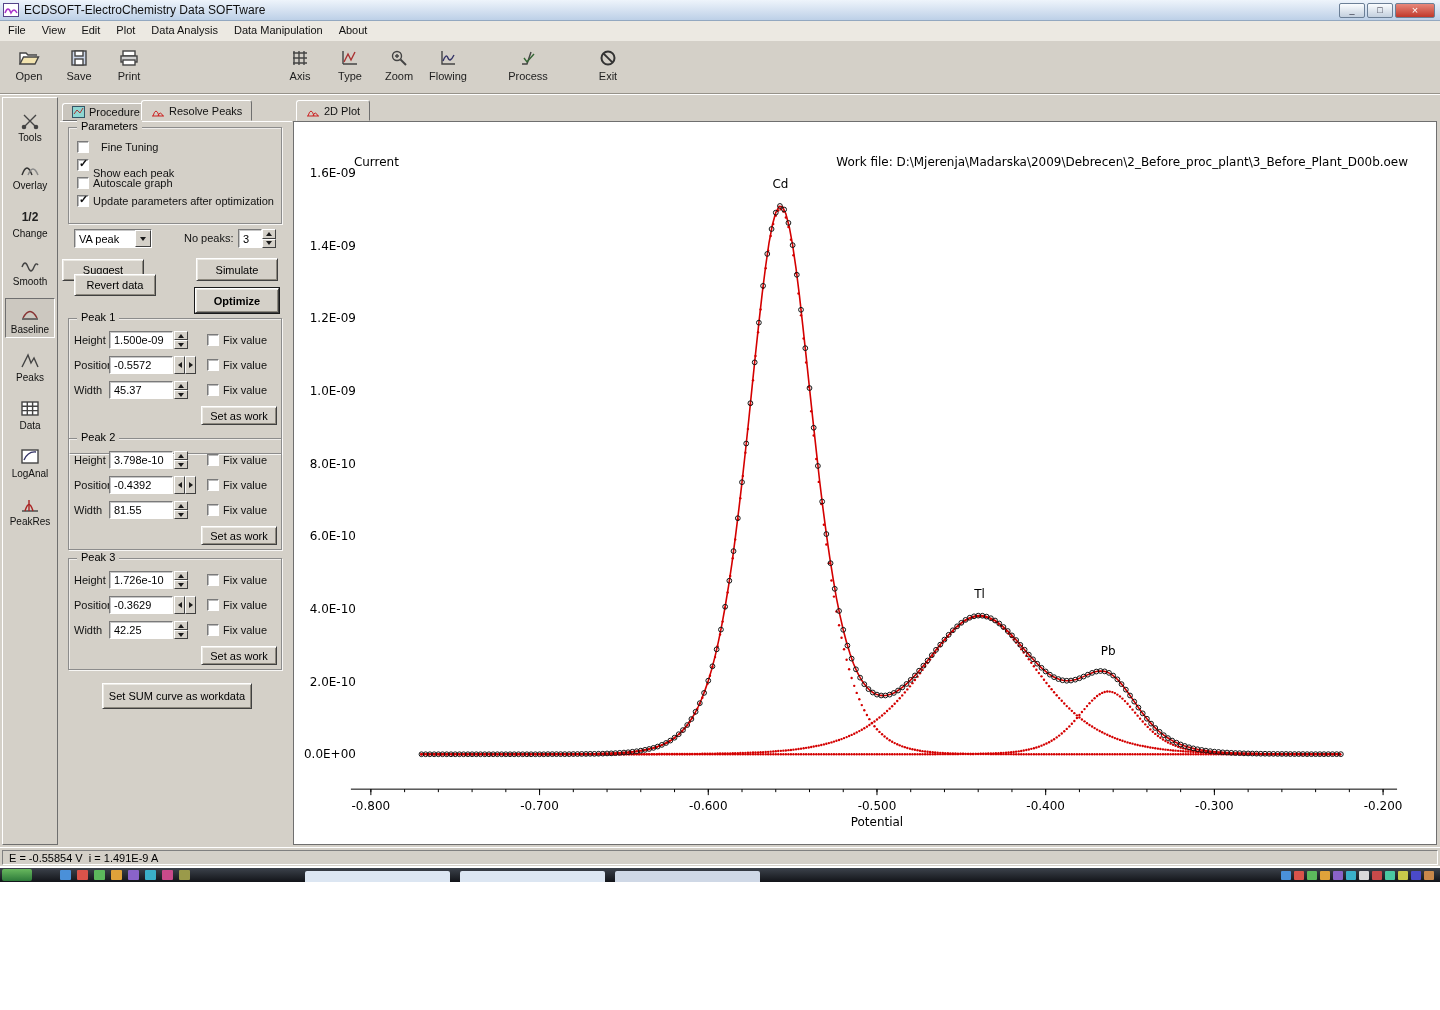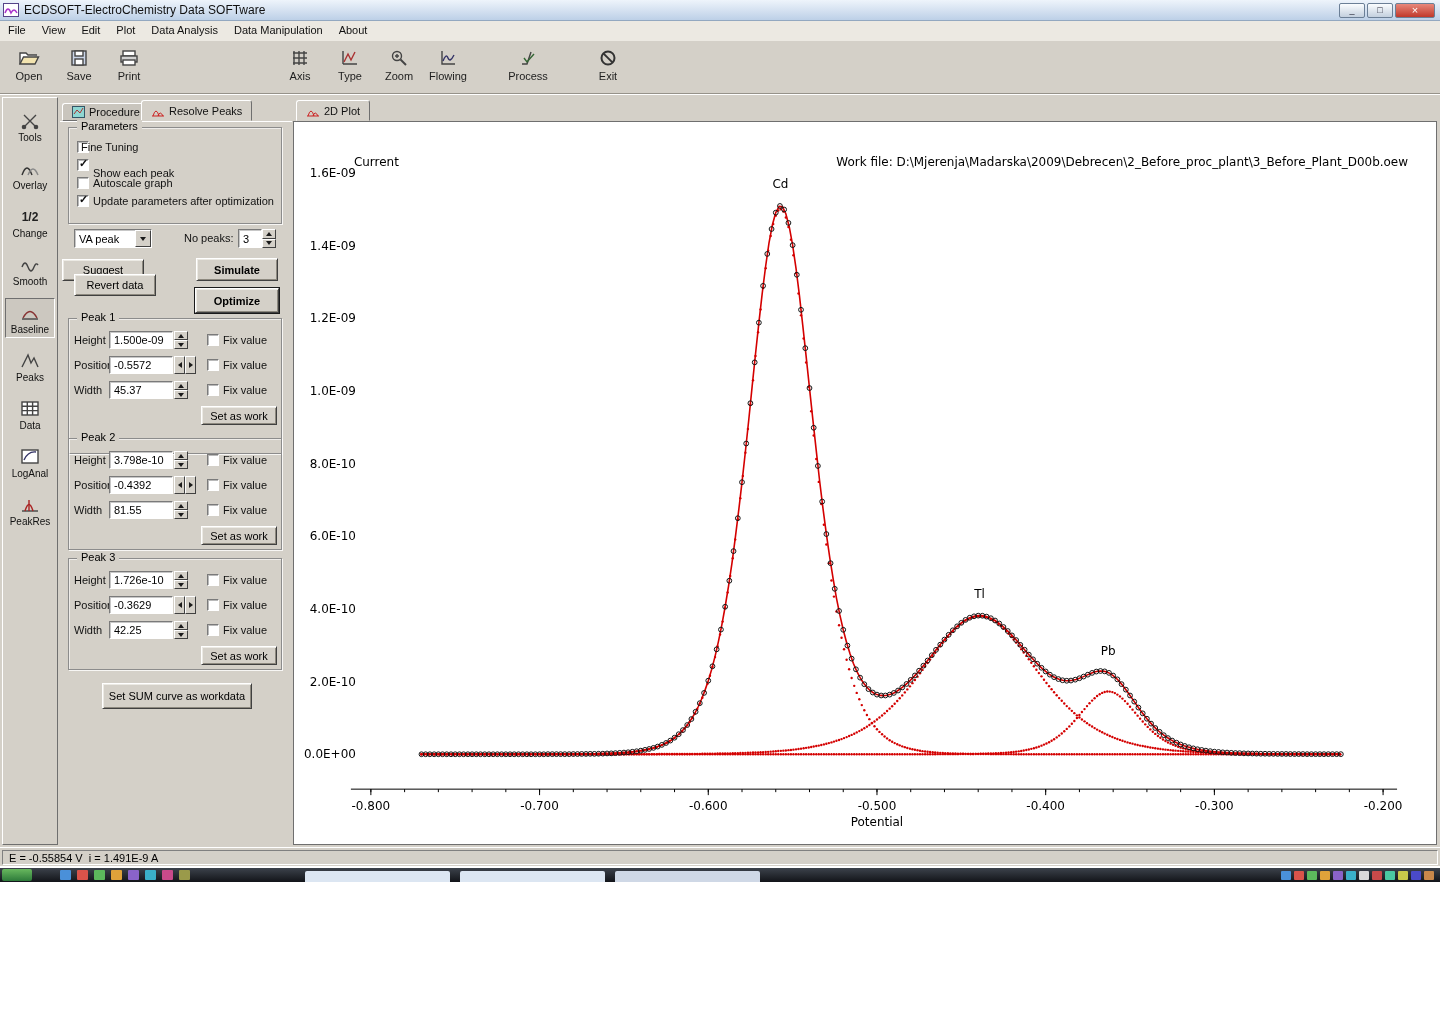--- a/index.html
+++ b/index.html
@@ -61,21 +61,21 @@
   .hspin .sp{width:11px;background:#d4d0c8;border:1px solid;border-color:#fff #404040 #404040 #fff;
     display:flex;align-items:center;justify-content:center}
   i.tri{display:block;width:0;height:0}
   .tri-up{border-left:3px solid transparent;border-right:3px solid transparent;border-bottom:4px solid #1a1a1a}
   .tri-down{border-left:3px solid transparent;border-right:3px solid transparent;border-top:4px solid #1a1a1a}
   .tri-left{border-top:3px solid transparent;border-bottom:3px solid transparent;border-right:4px solid #1a1a1a}
   .tri-right{border-top:3px solid transparent;border-bottom:3px solid transparent;border-left:4px solid #1a1a1a}
   .btn{position:absolute;background:#d4d0c8;border:1px solid;border-color:#fff #404040 #404040 #fff;
     box-shadow:inset 1px 1px 0 #eceae4,inset -1px -1px 0 #8d897f;font-size:11px;color:#000;
     display:flex;align-items:center;justify-content:center;white-space:nowrap}
-  .btn.bold{font-weight:bold}
+  .btn.bold{font-weight:normal}
   .btn.default{box-shadow:0 0 0 1px #1a1a1a,inset 1px 1px 0 #eceae4,inset -1px -1px 0 #8d897f;font-weight:bold}
   
   .chart-panel{position:absolute;left:293px;top:121px;width:1144px;height:724px;background:#fff;
     border:1px solid #6f6f6f}
   #chart-svg{position:absolute;left:0;top:0;width:100%;height:100%}
   #chart-svg text{font-family:"DejaVu Sans",sans-serif;font-size:12px;fill:#000}
   
   .statusbar{position:absolute;left:0;top:847px;width:100%;height:19px;background:#d4d0c8;border-top:1px solid #fff}
   .status-field{position:absolute;left:2px;top:2px;right:2px;bottom:1px;border:1px solid;
     border-color:#808080 #fff #fff #808080;display:flex;align-items:center;padding-left:6px;
@@ -307,21 +307,21 @@
         <path d="M1 11 h12 M2 11 Q5 1 8 11 M7 11 Q9 5 12 11" stroke="#c22" fill="none"></path>
       </svg>
     <span>2D Plot</span>
   </div>
 
   <div class="left-panel">
 
     <div class="groupbox" style="left:8px;top:5px;width:214px;height:97px">
       <span class="group-label">Parameters</span>
       <span class="chk" style="left:8px;top:13px"></span>
-      <span class="flabel" style="left:12px;top:13px">Fine Tuning</span>
+      <span class="flabel" style="left:32px;top:13px">Fine Tuning</span>
       <span class="chk on" style="left:8px;top:31px"></span>
       <span class="flabel" style="left:24px;top:39px">Show each peak</span>
       <span class="chk" style="left:8px;top:49px"></span>
       <span class="flabel" style="left:24px;top:49px">Autoscale graph</span>
       <span class="chk on" style="left:8px;top:67px"></span>
       <span class="flabel" style="left:24px;top:67px">Update parameters after optimization</span>
     </div>
 
     <div class="combo" style="left:14px;top:107px;width:78px">
       <span class="combo-txt">VA peak</span>

